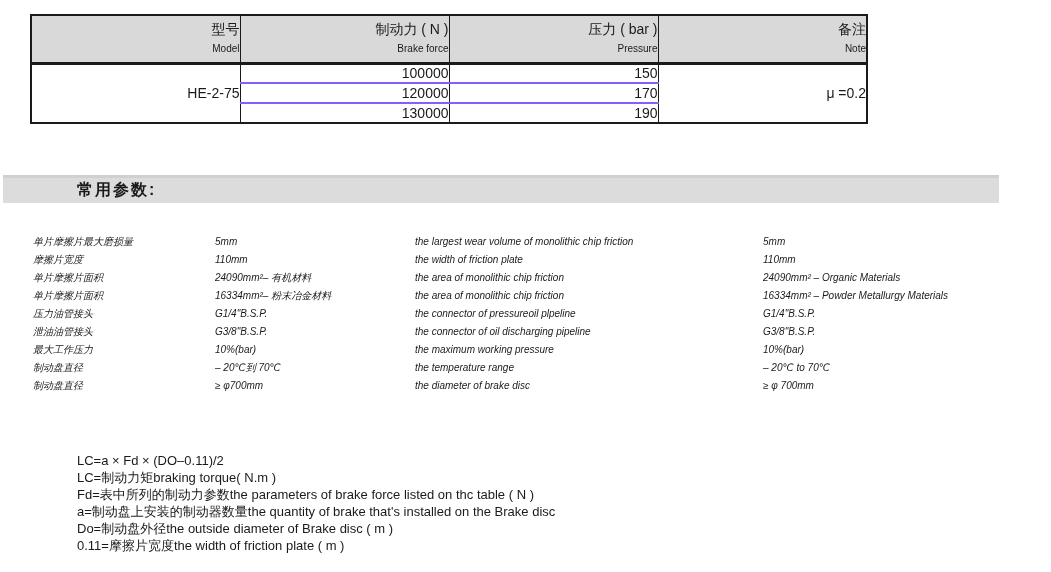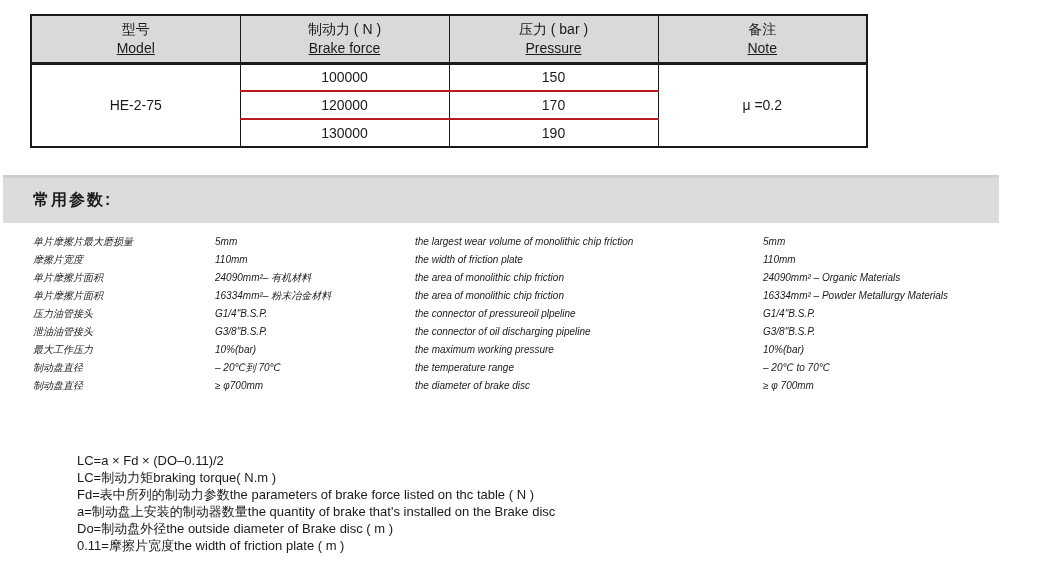--- a/index.html
+++ b/index.html
@@ -22,46 +22,47 @@
     left: 30px;
     top: 14px;
     width: 838px;
     border-collapse: collapse;
     table-layout: fixed;
     font-size: 14px;
   }
   table.spec-table th,
   table.spec-table td {
     border: 1px solid #1a1a1a;
-    text-align: center;
+    text-align: right;
     vertical-align: middle;
     padding: 0;
   }
   table.spec-table { border: 2px solid #1a1a1a; }
   table.spec-table thead th {
     background: #d9d9d9;
     font-weight: normal;
     height: 48px;
     border-bottom: 3px solid #1a1a1a;
   }
-  table.spec-table tbody td { height: 28px; border-top: 2px solid #b91c1c; }
+  table.spec-table tbody td { height: 20px; border-top: 2px solid #8b5cf6; }
   .h-zh { display: block; font-size: 14px; line-height: 20px; }
-  .h-en { display: block; font-size: 14px; line-height: 19px; text-decoration: underline; }
+  .h-en { display: block; font-size: 10px; line-height: 19px; }
 
   
   .section-band {
     position: absolute;
     left: 3px;
     top: 175px;
     width: 996px;
-    height: 48px;
+    height: 28px;
     background: #dcdcdc;
     border-top: 3px solid #d0d0d0;
     display: flex;
     align-items: center;
+    padding-left: 44px;
   }
   .section-band .title {
     font-size: 16px;
     font-weight: bold;
     letter-spacing: 2px;
     padding-left: 30px;
   }
 
   
   .params {

